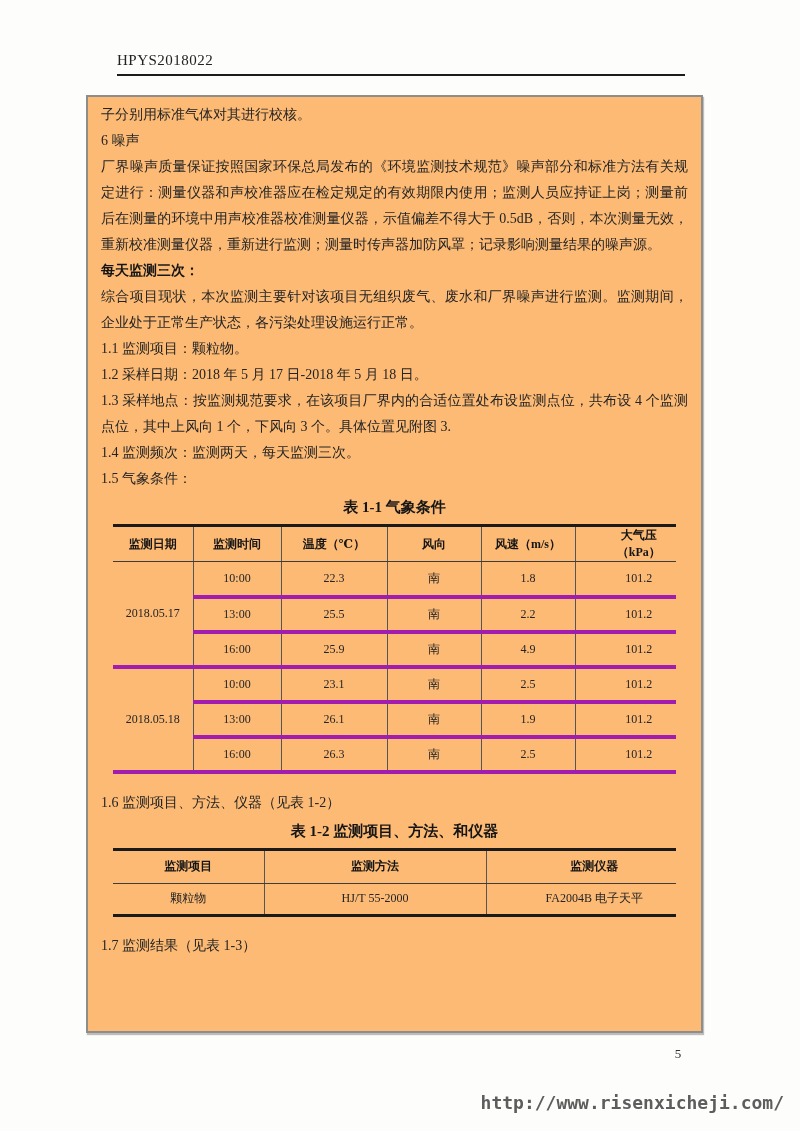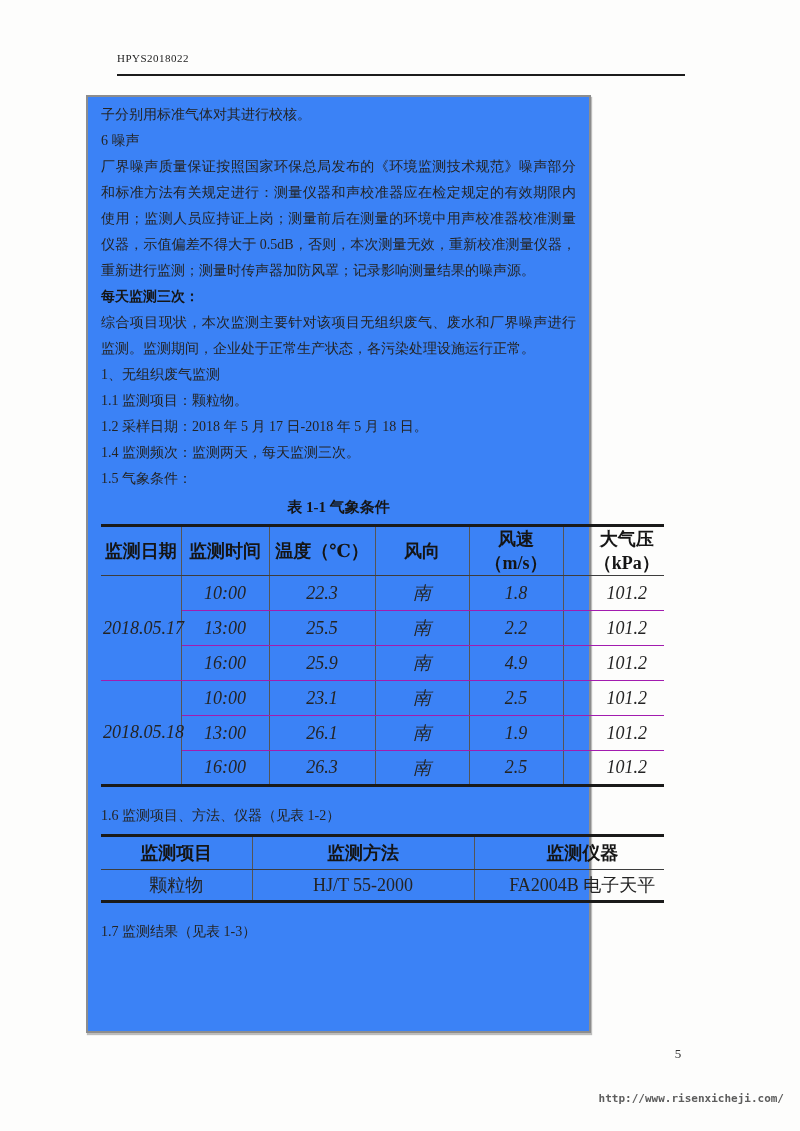--- a/index.html
+++ b/index.html
@@ -6,89 +6,89 @@
   html,body { width:800px; height:1131px; }
   body {
     position:relative;
     background:#fdfdfc;
     font-family:"Liberation Serif","DejaVu Serif",serif;
     color:#262626;
     overflow:hidden;
   }
   .doc-number {
     position:absolute; left:117px; top:52px;
-    font-size:11px; letter-spacing:.5px; color:#222;
+    font-size:15px; letter-spacing:.5px; color:#222;
   }
   .header-rule {
     position:absolute; left:117px; top:74px;
     width:568px; height:2px; background:#1c1c1c;
   }
   .content-box {
     position:absolute; left:86px; top:95px;
-    width:505px; height:938px;
+    width:617px; height:938px;
     border:2px solid #8d8d8d;
     box-shadow:1px 2px 1px rgba(110,110,110,.45);
     padding:5px 13px 0 13px;
-    background:#3b82f6;
+    background:#fdba74;
   }
   .line {
     font-size:14px; line-height:26px; min-height:26px;
     color:#242424;
   }
   .just { text-align:justify; text-justify:inter-ideograph; }
   .bold { font-weight:bold; color:#151515; }
   .table-title {
     text-align:center; font-weight:bold; font-size:15px;
     line-height:24px; margin-top:3px; color:#151515;
   }
   table.tbl {
     border-collapse:collapse; table-layout:fixed;
     width:563px; margin:5px auto 0 auto;
     border-top:3px solid #1a1a1a; border-bottom:3px solid #1a1a1a;
-    font-size:18px; text-align:center; color:#242424;
+    font-size:12px; text-align:center; color:#242424;
   }
   table.tbl th, table.tbl td {
     border-left:1px solid #555; border-right:1px solid #555;
     font-weight:normal; vertical-align:middle; padding:0 2px;
   }
   table.tbl th { font-weight:bold; color:#151515; border-bottom:1px solid #3d3d3d; }
   table.tbl th:first-child, table.tbl td:first-child { border-left:none; }
   table.tbl th:last-child,  table.tbl td:last-child  { border-right:none;padding-left:28px; }
   .tbl-weather th { height:35px; }
-  .tbl-weather td { height:35px; border-bottom:1px solid #a21caf;font-style:italic; }
+  .tbl-weather td { height:35px; border-bottom:4px solid #a21caf; }
   .tbl-methods th { height:34px; }
   .tbl-methods td { height:32px; }
   .mt3 { margin-top:16px; }
   .page-number {
     position:absolute; left:670px; top:1046px; width:16px;
     text-align:center; font-size:13px; color:#333;
   }
   .watermark {
     position:absolute; right:16px; top:1092px;
     font-family:"DejaVu Sans Mono","Liberation Mono",monospace;
-    font-size:11px; font-weight:bold; color:#4c4c4c;
+    font-size:18px; font-weight:bold; color:#4c4c4c;
     filter:blur(.3px); opacity:.9; white-space:nowrap;
   }
 </style>
 </head>
 <body>
 
 <div class="doc-number">HPYS2018022</div>
 <div class="header-rule"></div>
 
 <div class="content-box">
 
   <p class="line">子分别用标准气体对其进行校核。</p>
   <p class="line">6 噪声</p>
   <p class="line just">厂界噪声质量保证按照国家环保总局发布的《环境监测技术规范》噪声部分和标准方法有关规定进行：测量仪器和声校准器应在检定规定的有效期限内使用；监测人员应持证上岗；测量前后在测量的环境中用声校准器校准测量仪器，示值偏差不得大于 0.5dB，否则，本次测量无效，重新校准测量仪器，重新进行监测；测量时传声器加防风罩；记录影响测量结果的噪声源。</p>
   <p class="line bold">每天监测三次：</p>
   <p class="line just">综合项目现状，本次监测主要针对该项目无组织废气、废水和厂界噪声进行监测。监测期间，企业处于正常生产状态，各污染处理设施运行正常。</p>
-  <p class="line">1、无组织废气监测</p>
   <p class="line">1.1 监测项目：颗粒物。</p>
   <p class="line">1.2 采样日期：2018 年 5 月 17 日-2018 年 5 月 18 日。</p>
+  <p class="line just">1.3 采样地点：按监测规范要求，在该项目厂界内的合适位置处布设监测点位，共布设 4 个监测点位，其中上风向 1 个，下风向 3 个。具体位置见附图 3.</p>
   <p class="line">1.4 监测频次：监测两天，每天监测三次。</p>
   <p class="line">1.5 气象条件：</p>
 
   <div class="table-title">表 1-1 气象条件</div>
 
   <table class="tbl tbl-weather">
     <colgroup>
       <col style="width:80px">
         <col style="width:88px">
         <col style="width:106px">
@@ -149,20 +149,21 @@
         <td>26.3</td>
         <td>南</td>
         <td>2.5</td>
         <td>101.2</td>
       </tr>
     </tbody>
   </table>
 
   <p class="line mt3">1.6 监测项目、方法、仪器（见表 1-2）</p>
 
+  <div class="table-title">表 1-2 监测项目、方法、和仪器</div>
 
   <table class="tbl tbl-methods">
     <colgroup>
       <col style="width:151px">
         <col style="width:222px">
         <col style="width:190px">
     </colgroup>
     <thead>
       <tr>
         <th>监测项目</th>

